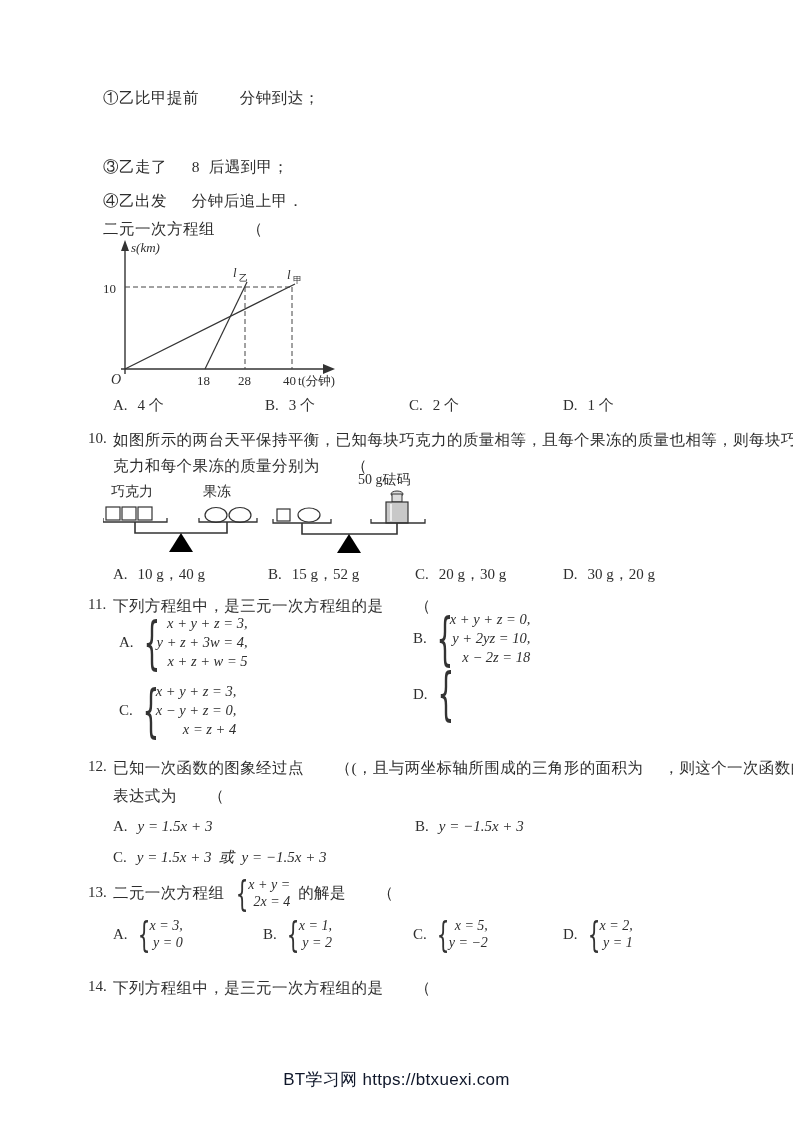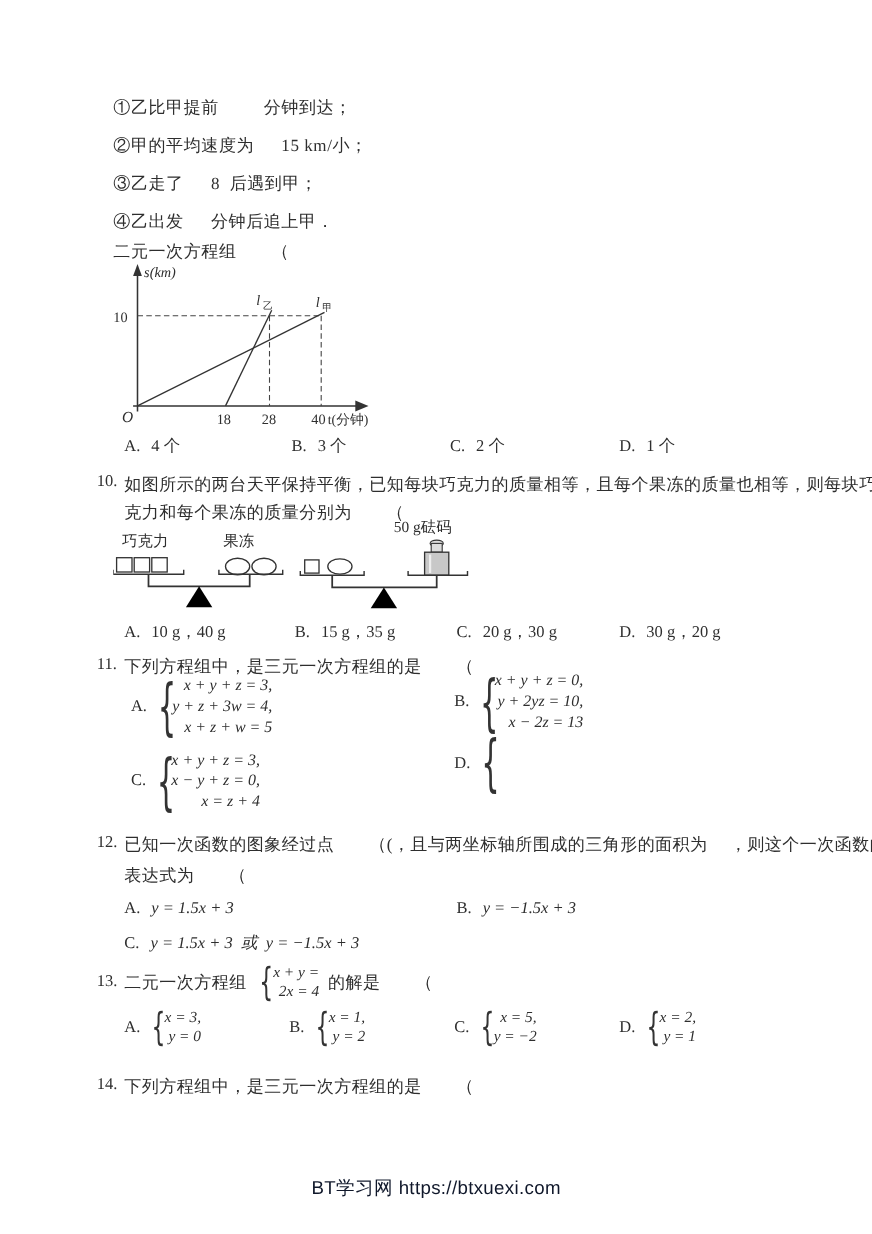--- a/index.html
+++ b/index.html
@@ -32,21 +32,20 @@
   .footer { position:absolute; top:1068px; left:0; width:100%; text-align:center;
             font-family:"Liberation Sans","DejaVu Sans",sans-serif;
             font-size:17px; color:#0f172a; letter-spacing:0.3px; }
 </style>
 </head>
 <body>
 
 <div class="page">
 
   <div class="abs stmt" style="top:88px">①乙比甲提前　　  分钟到达；</div>
-  <div class="abs stmt" style="top:122px">②甲的平均速度为　  15 km/小；</div>
   <div class="abs stmt" style="top:157px">③乙走了　  8  后遇到甲；</div>
   <div class="abs stmt" style="top:191px">④乙出发　  分钟后追上甲．</div>
   <div class="abs stmt" style="top:219px">二元一次方程组　　（</div>
 
   <svg class="abs" style="left:95px; top:236px;" width="250" height="158" viewBox="0 0 250 158">
 
     <line x1="30" y1="138" x2="30" y2="10" stroke="#333" stroke-width="1.4"></line>
     <polygon points="30,4 26,15 34,15" fill="#333"></polygon>
     <line x1="26" y1="133" x2="232" y2="133" stroke="#333" stroke-width="1.4"></line>
     <polygon points="240,133 228,128 228,138" fill="#333"></polygon>
@@ -101,21 +100,21 @@
     <ellipse cx="294" cy="24" rx="6" ry="3" fill="#ddd" stroke="#333" stroke-width="1"></ellipse>
     <rect x="289" y="24" width="10" height="8" fill="#ddd" stroke="#333" stroke-width="1"></rect>
     <rect x="283" y="32" width="22" height="21" fill="#c8c8c8" stroke="#333" stroke-width="1.2"></rect>
     <line x1="288" y1="34" x2="288" y2="51" stroke="#eee" stroke-width="2"></line>
     <path d="M268 49 L268 53 L322 53 L322 49" fill="none" stroke="#333" stroke-width="1.3"></path>
     <path d="M199 53 L199 64 L294 64 L294 53" fill="none" stroke="#333" stroke-width="1.6"></path>
     <polygon points="246,64 234,83 258,83" fill="#000"></polygon>
   </svg>
 
   <div class="opt" style="left:113px; top:565px"><span class="ol">A.</span><span>10 g，40 g</span></div>
-  <div class="opt" style="left:268px; top:565px"><span class="ol">B.</span><span>15 g，35 g</span></div>
+  <div class="opt" style="left:268px; top:565px"><span class="ol">B.</span><span>15 g，52 g</span></div>
   <div class="opt" style="left:415px; top:565px"><span class="ol">C.</span><span>20 g，30 g</span></div>
   <div class="opt" style="left:563px; top:565px"><span class="ol">D.</span><span>30 g，20 g</span></div>
 
   <div class="qnum" style="top:596px">11.</div>
   <div class="qtext" style="top:596px">下列方程组中，是三元一次方程组的是　　（</div>
 
   <div class="sys" style="left:119px; top:614px">
     <span class="ol">A.</span>
     <span class="brace3">{</span>
     <span class="eqcol">
@@ -123,21 +122,21 @@
       <span class="ln math">y + z + 3w = 4,</span>
       <span class="ln math">x + z + w = 5</span>
     </span>
   </div>
   <div class="sys" style="left:413px; top:610px">
     <span class="ol">B.</span>
     <span class="brace3">{</span>
     <span class="eqcol">
       <span class="ln math">x + y + z = 0,</span>
       <span class="ln math">y + 2yz = 10,</span>
-      <span class="ln math">x − 2z = 13</span>
+      <span class="ln math">x − 2z = 18</span>
     </span>
   </div>
   <div class="sys" style="left:119px; top:682px">
     <span class="ol">C.</span>
     <span class="brace3">{</span>
     <span class="eqcol">
       <span class="ln math">x + y + z = 3,</span>
       <span class="ln math">x − y + z = 0,</span>
       <span class="ln math">x = z + 4</span>
     </span>

